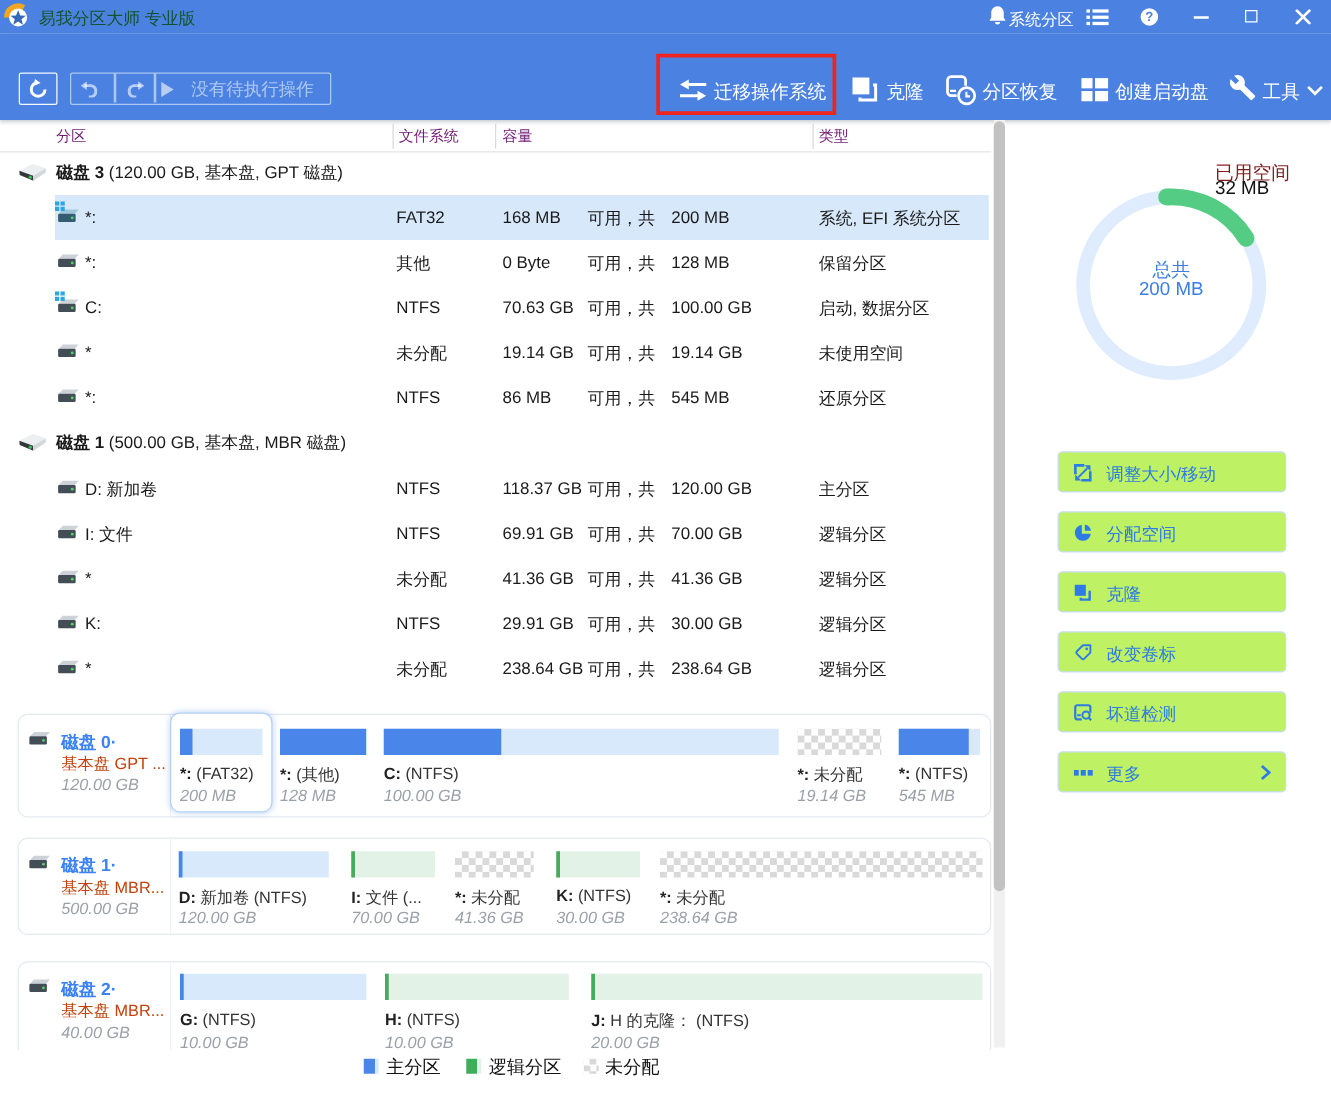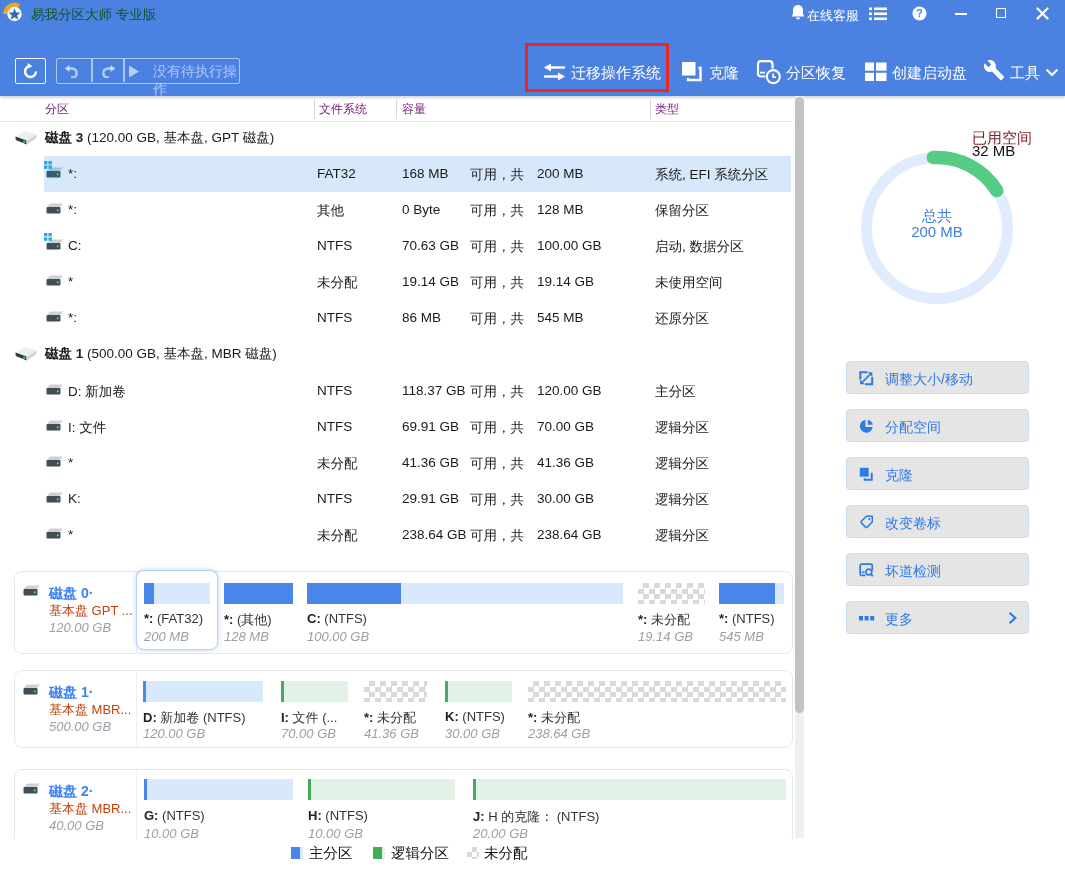--- a/index.html
+++ b/index.html
@@ -7,21 +7,21 @@
   font-family:"Liberation Sans", sans-serif; }
 .abs { position:absolute; }
 
 #titlebar { position:absolute; left:0; top:0; width:1065px; height:27px; background:#4b82e2; }
 #toolbar  { position:absolute; left:0; top:27px; width:1065px; height:69px; background:#4b82e2; box-shadow:0 1.5px 3px rgba(60,70,90,0.28); }
 #apptitle { position:absolute; left:31px; top:6px; font-size:13.5px; color:#14532d; }
 #svc { position:absolute; left:807px; top:7px; font-size:13px; color:#fff; }
 
 #refreshbtn { position:absolute; left:15px; top:58px; width:31px; height:26px;
   border:1.5px solid rgba(255,255,255,0.95); border-radius:2px; }
-#histgroup { position:absolute; left:56px; top:58px; width:184px; height:26px;
+#histgroup { position:absolute; left:56px; top:58px; width:209px; height:26px;
   border:1.5px solid rgba(255,255,255,0.55); border-radius:2px; }
 .vsep { position:absolute; top:0; width:1.5px; height:23px; background:rgba(255,255,255,0.55); }
 #pendtxt { position:absolute; left:96px; top:4px; font-size:14px; color:rgba(255,255,255,0.55); }
 
 .tbtxt { position:absolute; top:64px; font-size:15px; color:#fff; }
 #redbox { position:absolute; left:525px; top:43px; width:144px; height:49px; border:3px solid #ee2420; }
 
 #thead { position:absolute; left:0; top:96px; width:793px; height:26px; border-bottom:1px solid #e3e3e3; }
 .hcell { position:absolute; top:5px; font-size:12px; color:#701a75; }
 .hline { position:absolute; top:3px; width:1px; height:20px; background:#d9d9d9; }
@@ -53,33 +53,33 @@
 .plab span { font-weight:normal; color:#333; }
 .psz  { position:absolute; font-size:13px; color:#9aa0a8; font-style:italic; white-space:nowrap; }
 
 .leg { position:absolute; top:847px; width:12px; height:12px; }
 .legt { position:absolute; top:844px; font-size:14.5px; color:#111; }
 
 #sbtrack { position:absolute; left:795px; top:96px; width:9px; height:742px; background:#f0f0f0; }
 #sbthumb { position:absolute; left:795px; top:97px; width:9px; height:616px; background:#c2c2c2; border-radius:4.5px; }
 
 .sbtn { position:absolute; left:846px; width:183px; height:33px; border:1px solid #c7dcf8;
-  border-radius:4px; background:#e5e5e5; }
+  border-radius:4px; background:#bef264; }
 .sbtxt { position:absolute; left:38px; top:9px; font-size:14px; color:#2e7be5; }
 #donut-used { position:absolute; left:972px; top:129px; font-size:15px; color:#7f1d1d; }
 #donut-usedv { position:absolute; left:972px; top:141.5px; font-size:15px; color:#111; }
 #donut-tot { position:absolute; left:862px; top:207px; width:150px; text-align:center; font-size:15px; color:#3b7fe0; }
 #donut-totv { position:absolute; left:862px; top:223px; width:150px; text-align:center; font-size:15px; color:#3b7fe0; }
 </style>
 </head>
 <body>
 <div id="titlebar"></div>
 <div id="toolbar"></div>
 <div id="apptitle">易我分区大师 专业版</div>
-<div id="svc">在线客服</div>
+<div id="svc">系统分区</div>
 
 <div id="refreshbtn"></div>
 <div id="histgroup">
   <div class="vsep" style="left:34px;"></div>
   <div class="vsep" style="left:66px;"></div>
   <div id="pendtxt">没有待执行操作</div>
 </div>
 
 <div class="tbtxt" style="left:571px;">迁移操作系统</div>
 <div class="tbtxt" style="left:709px;">克隆</div>

